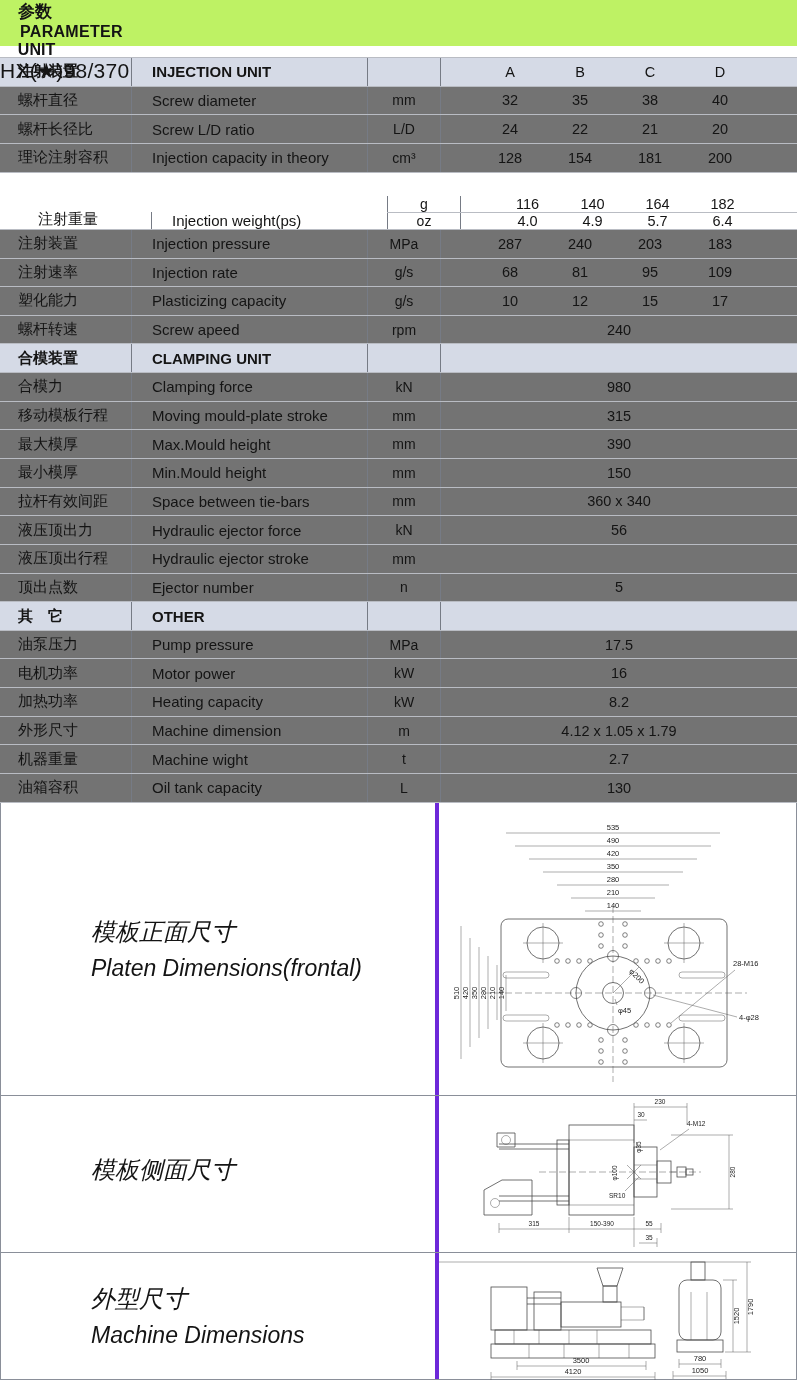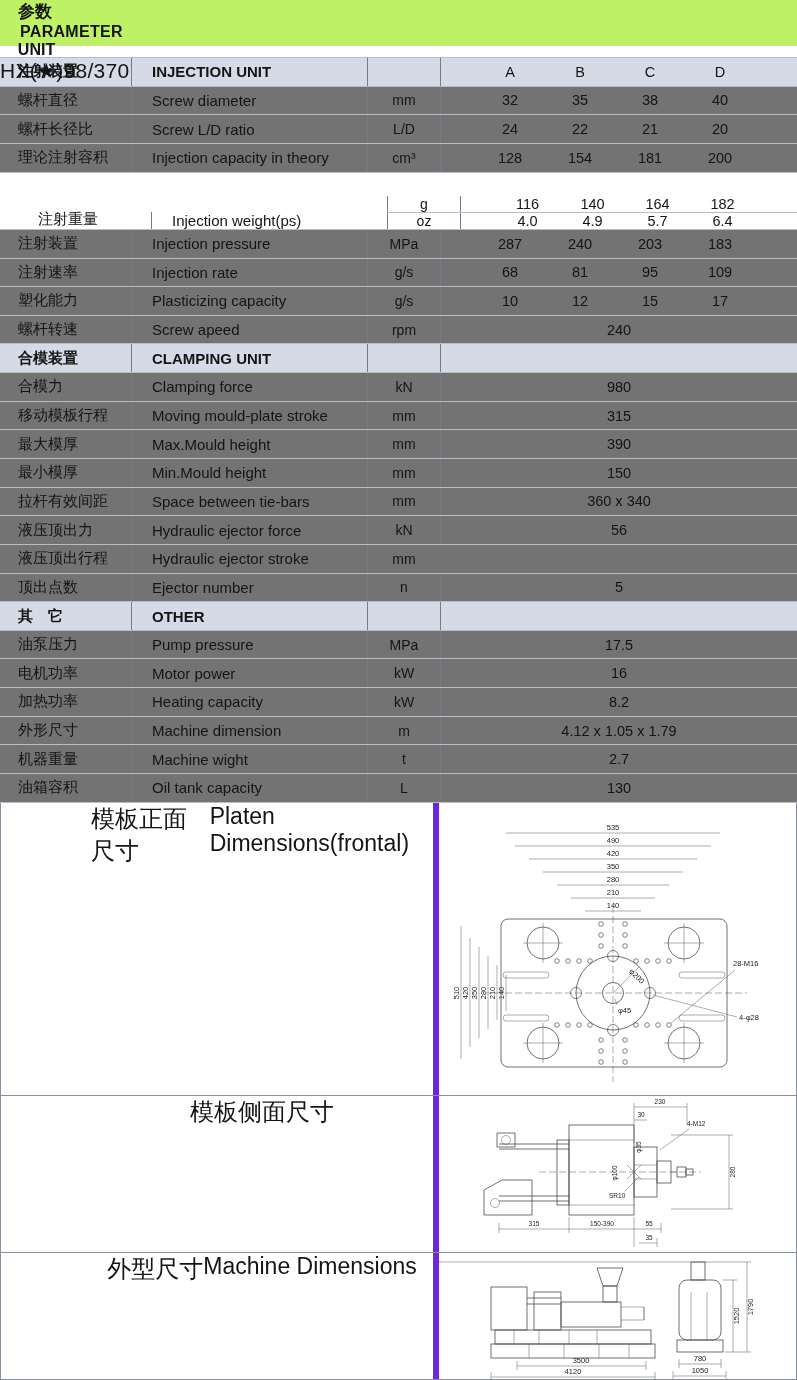--- a/index.html
+++ b/index.html
@@ -32,21 +32,21 @@
   .dualwrap .half{flex:1;display:flex;align-items:stretch;}
   .dualwrap .half:first-child{border-bottom:1px solid #b9bcc3;}
   .dualwrap .c-unit{width:73px;}
 
   
   .diag{height:577px;border:1px solid #8a8f99;border-top:none;box-sizing:border-box;display:flex;flex-direction:column;background:#fff;}
   .block{display:flex;box-sizing:border-box;min-height:0;}
   .block.b1{height:293px;border-bottom:1px solid #8a8f99;}
   .block.b2{height:157px;border-bottom:1px solid #8a8f99;}
   .block.b3{flex:1;}
-  .block .lbl{width:440px;border-right:6px solid #6d28d9;box-sizing:border-box;display:flex;flex-direction:row;justify-content:center;padding-left:90px;}
+  .block .lbl{width:440px;border-right:4px solid #6d28d9;box-sizing:border-box;display:flex;flex-direction:column;justify-content:center;padding-left:90px;font-style:italic;}
   .lbl .l-cn{font-size:24px;font-weight:500;margin-bottom:7px;}
   .lbl .l-en{font-size:23px;}
   .block .art{flex:1;display:flex;align-items:center;justify-content:flex-start;}
   svg{display:block;}
   .ln{stroke:#4c4c4c;stroke-width:.8;fill:none;}
   .thin{stroke:#5a5a5a;stroke-width:.5;fill:none;}
   .dash{stroke:#5a5a5a;stroke-width:.5;fill:none;stroke-dasharray:7 3;}
   .dot{fill:none;stroke:#4c4c4c;stroke-width:.7;}
   .dim{font-size:7.5px;fill:#222;}
   .dims{font-size:6.5px;fill:#222;}

